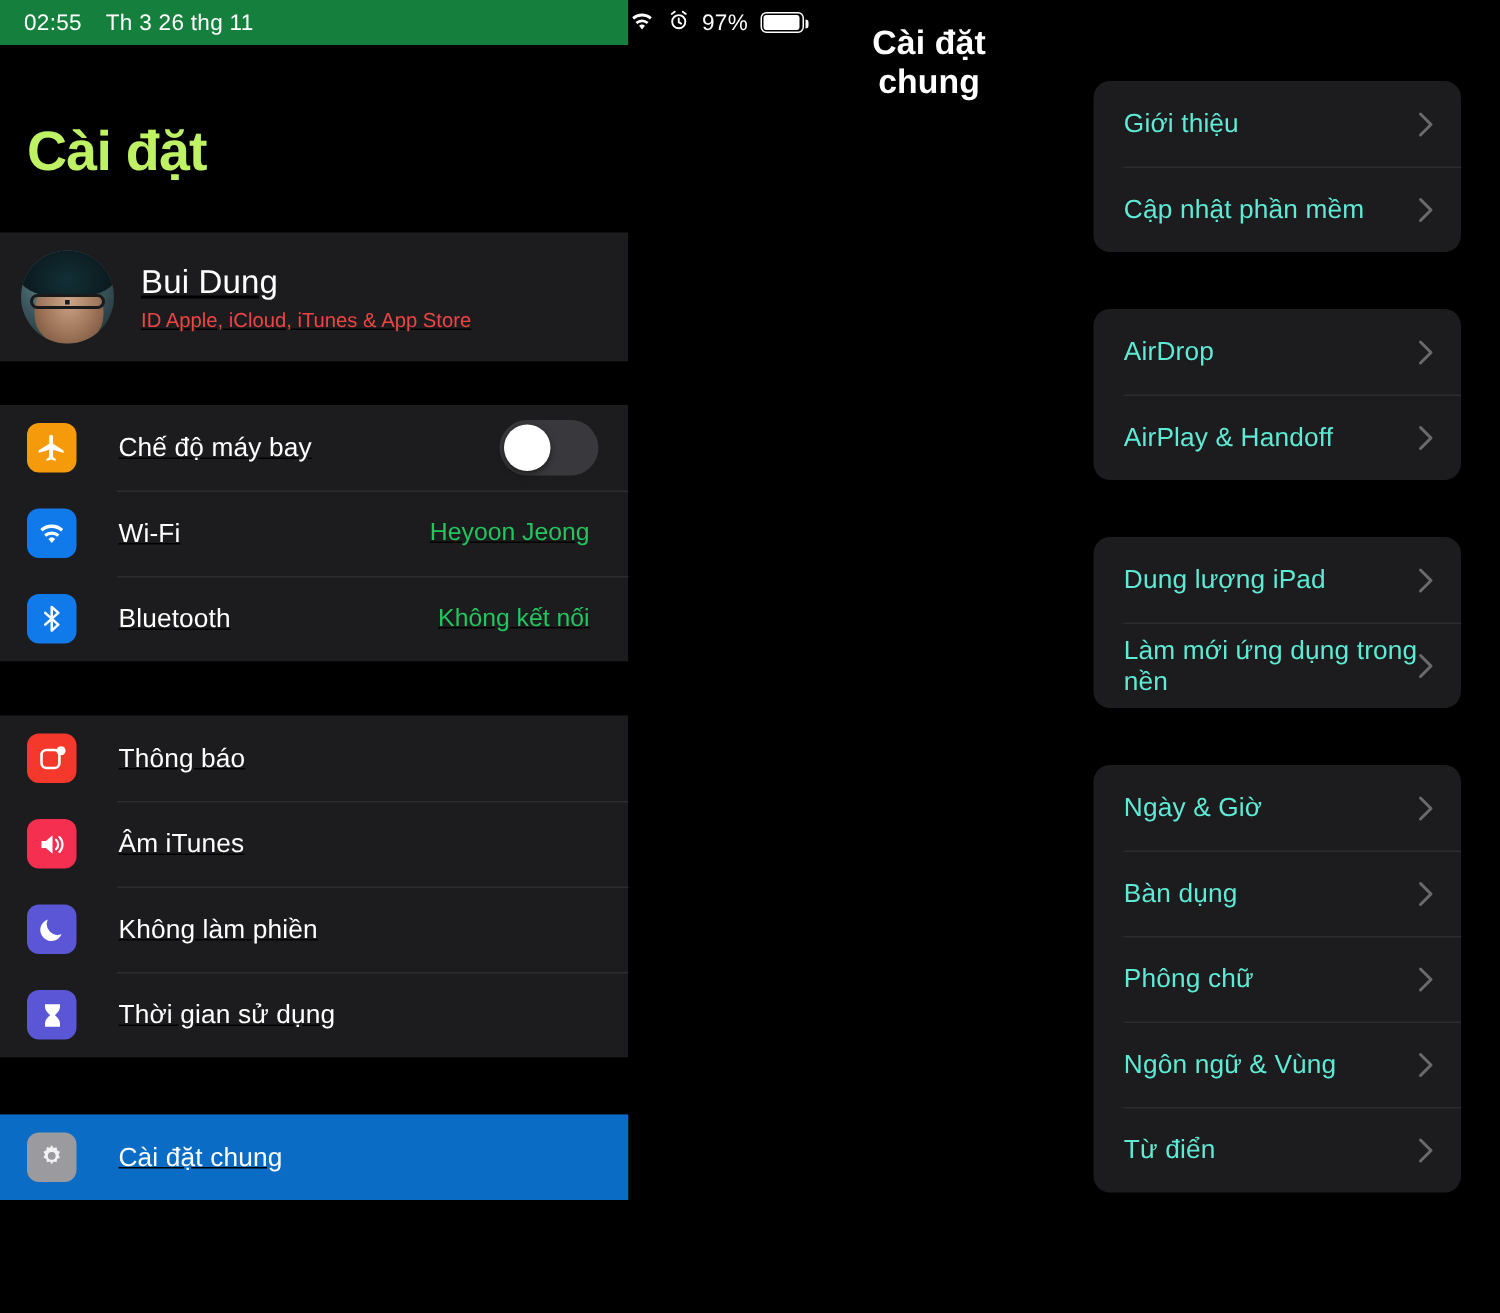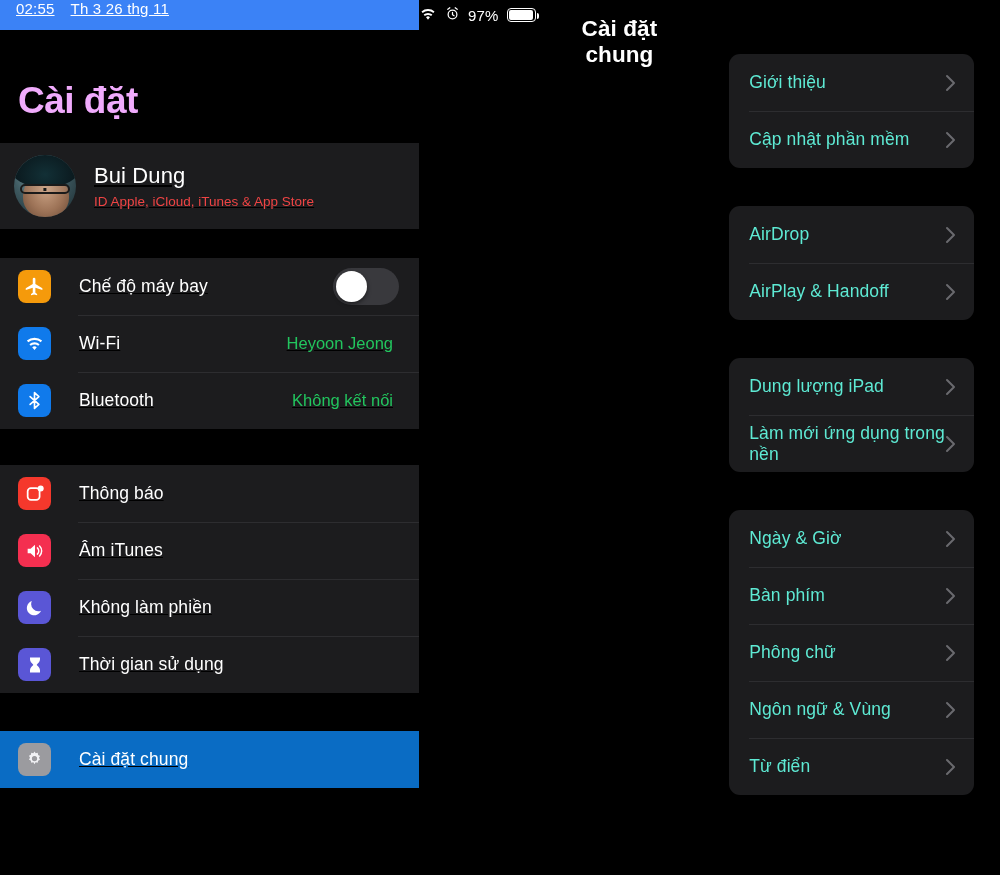--- a/index.html
+++ b/index.html
@@ -14,32 +14,31 @@
 
   
   #sidebar {
     width: 419px; height: 875px;
     background: #000;
     display: flex; flex-direction: column;
     flex: 0 0 419px;
     overflow: hidden;
   }
   .statusbar {
-    height: 30px; display: flex; align-items: flex-start;
+    height: 30px; display: flex; align-items: center;
     padding-left: 16px; color: #fff;
     font-size: 15px; letter-spacing: .2px;
-    background: #3b82f6;
-    text-decoration: underline;
+    background: #15803d;
   }
   .sb-time { font-weight: 400; }
   .sb-date { margin-left: 16px; font-weight: 400; }
 
   .settings-title {
-    font-size: 37px; font-weight: bold; color: #f0abfc;
-    padding: 50px 0 21px 18px; letter-spacing: -.5px;
+    font-size: 37px; font-weight: bold; color: #bef264;
+    padding: 50px 0 33px 18px; letter-spacing: -.5px;
     background: #000;
   }
 
   .group { background: #1c1c1e; text-decoration: underline; }
   .gap { background: #000; }
   .gap.g1 { height: 29px; }
   .gap.g2 { height: 36px; }
   .gap.g3 { height: 38px; }
   .gap.g4 { height: 46px; }
 
@@ -363,21 +362,21 @@
       <div class="card">
         <div class="card-row">
           <span class="card-label">Ngày &amp; Giờ</span>
           <span class="chev">
               <svg width="11" height="18" viewBox="0 0 11 18" fill="none" stroke="#6a6a6e" stroke-width="2" stroke-linecap="round" stroke-linejoin="round">
                 <path d="M2 2l7 7-7 7"></path>
               </svg>
             </span>
         </div>
         <div class="card-row">
-          <span class="card-label">Bàn phím</span>
+          <span class="card-label">Bàn dụng</span>
           <span class="chev">
               <svg width="11" height="18" viewBox="0 0 11 18" fill="none" stroke="#6a6a6e" stroke-width="2" stroke-linecap="round" stroke-linejoin="round">
                 <path d="M2 2l7 7-7 7"></path>
               </svg>
             </span>
         </div>
         <div class="card-row">
           <span class="card-label">Phông chữ</span>
           <span class="chev">
               <svg width="11" height="18" viewBox="0 0 11 18" fill="none" stroke="#6a6a6e" stroke-width="2" stroke-linecap="round" stroke-linejoin="round">

